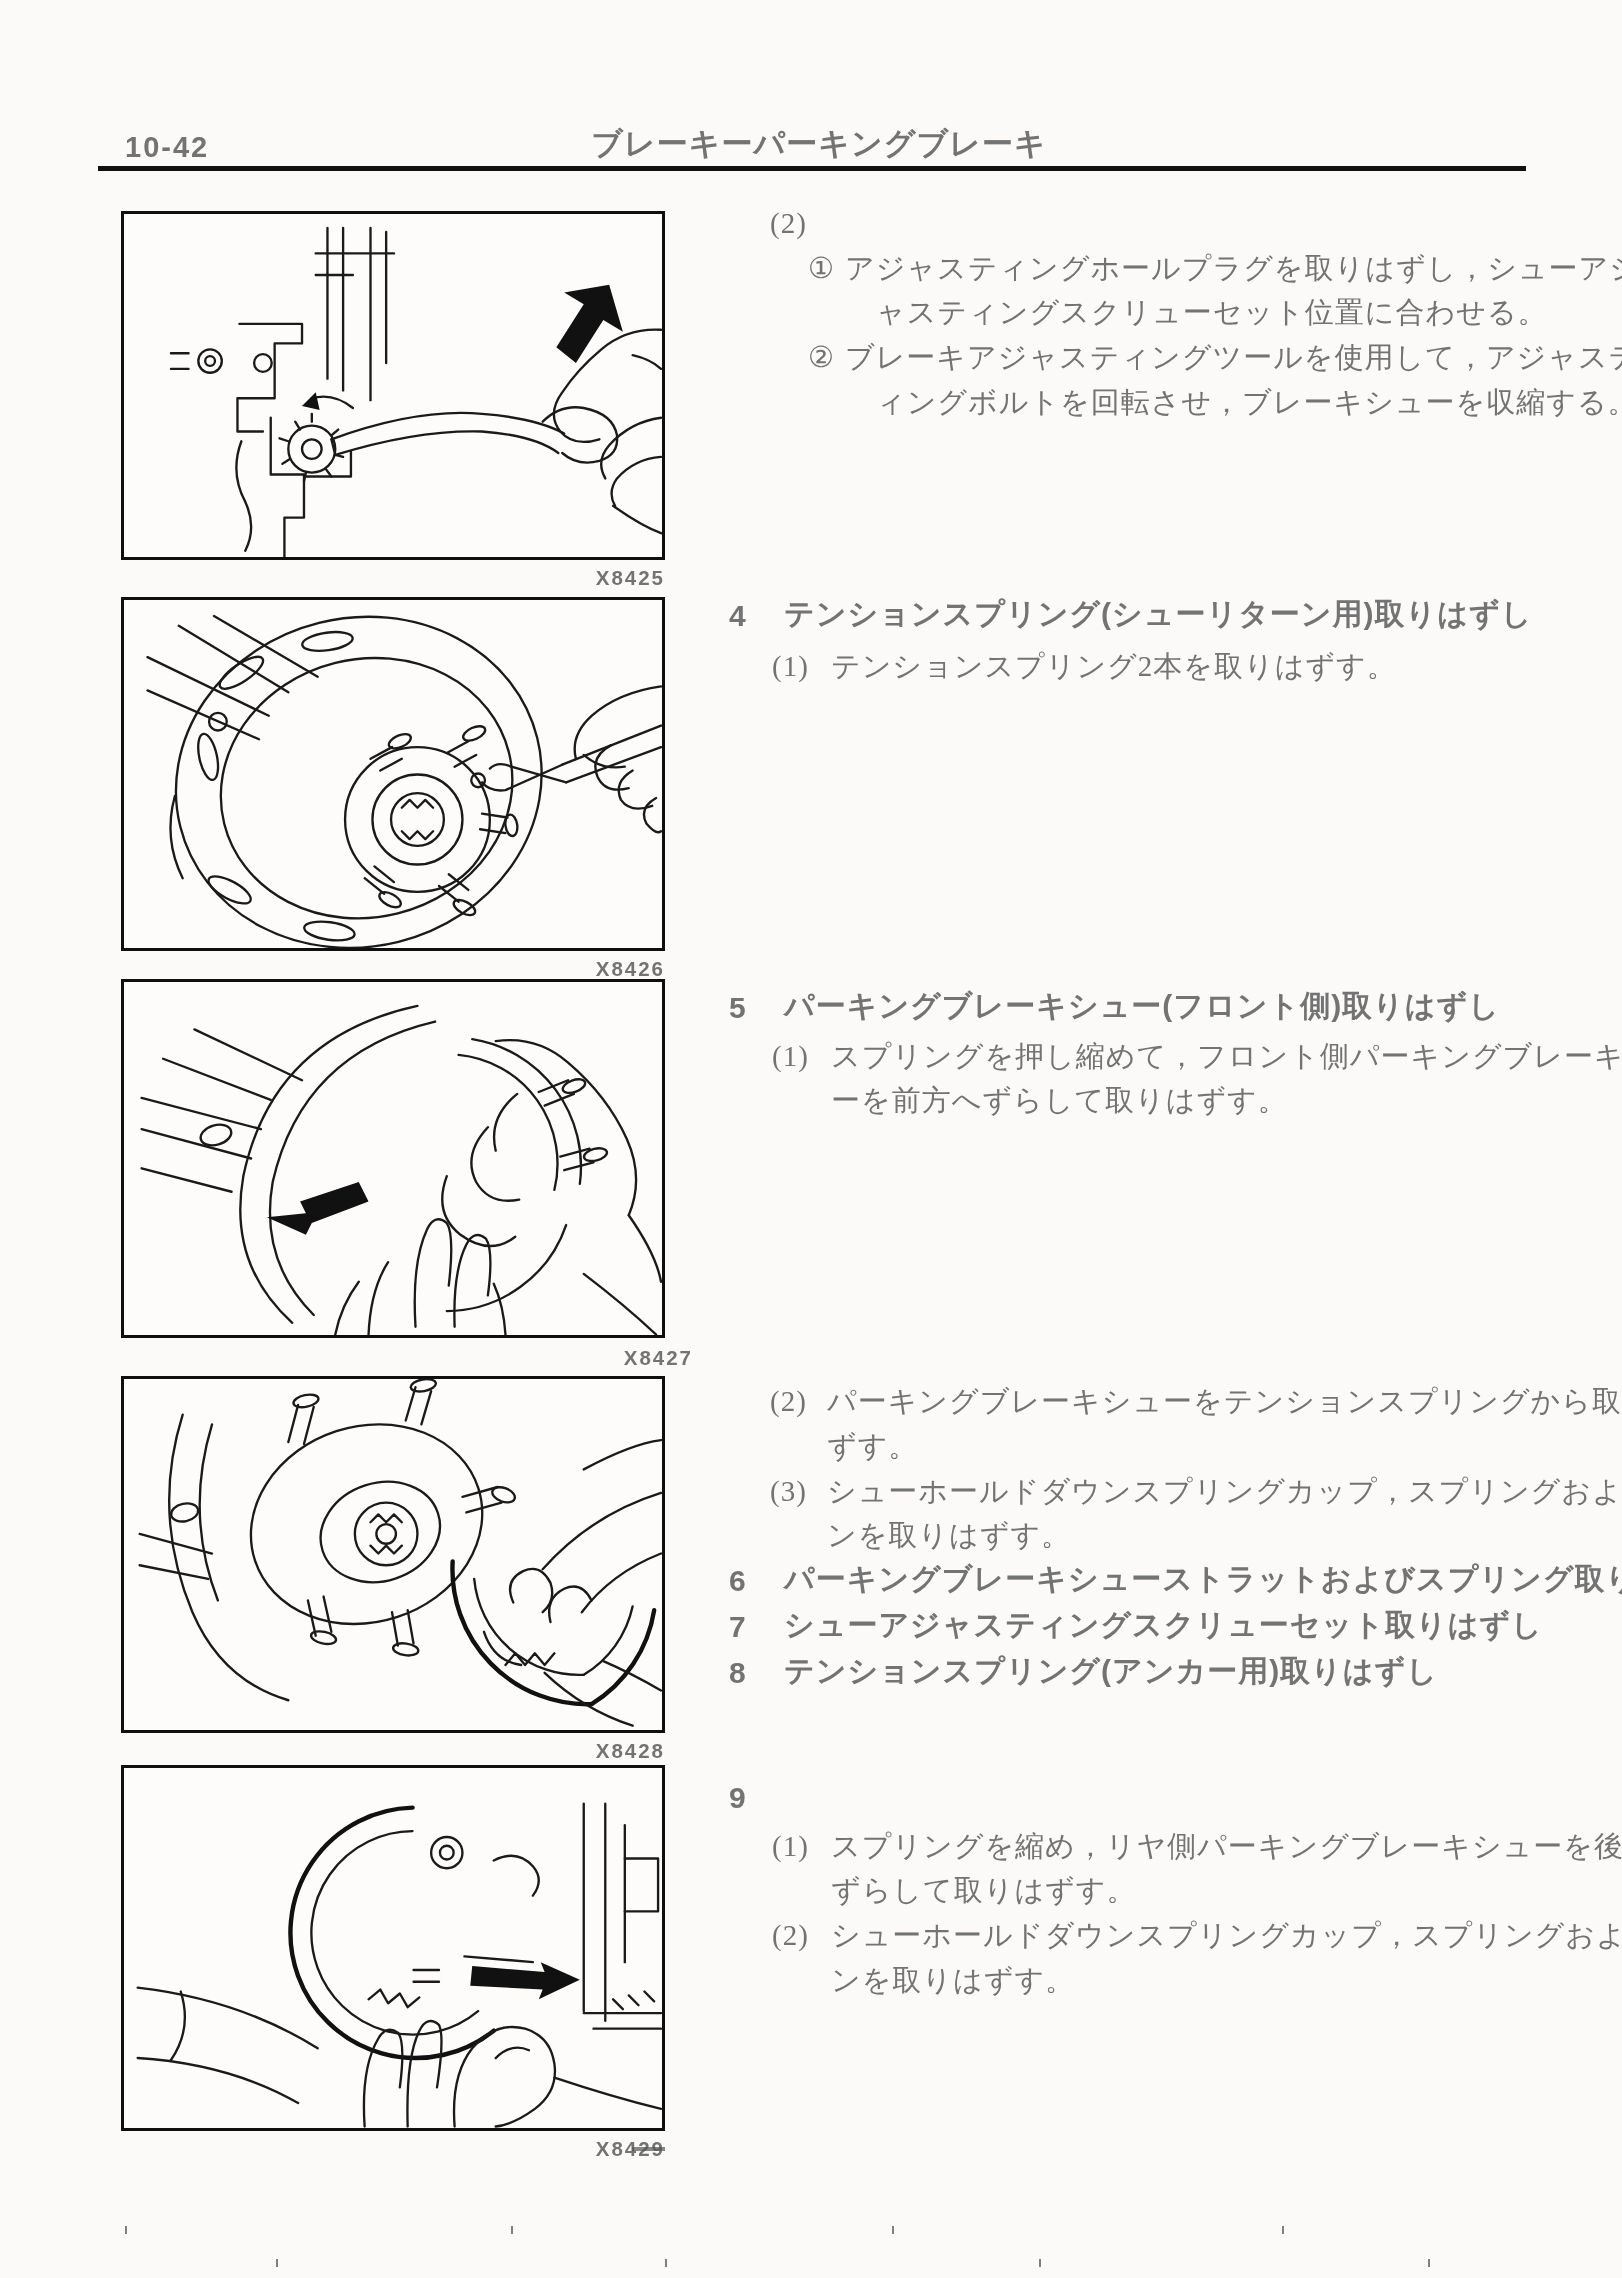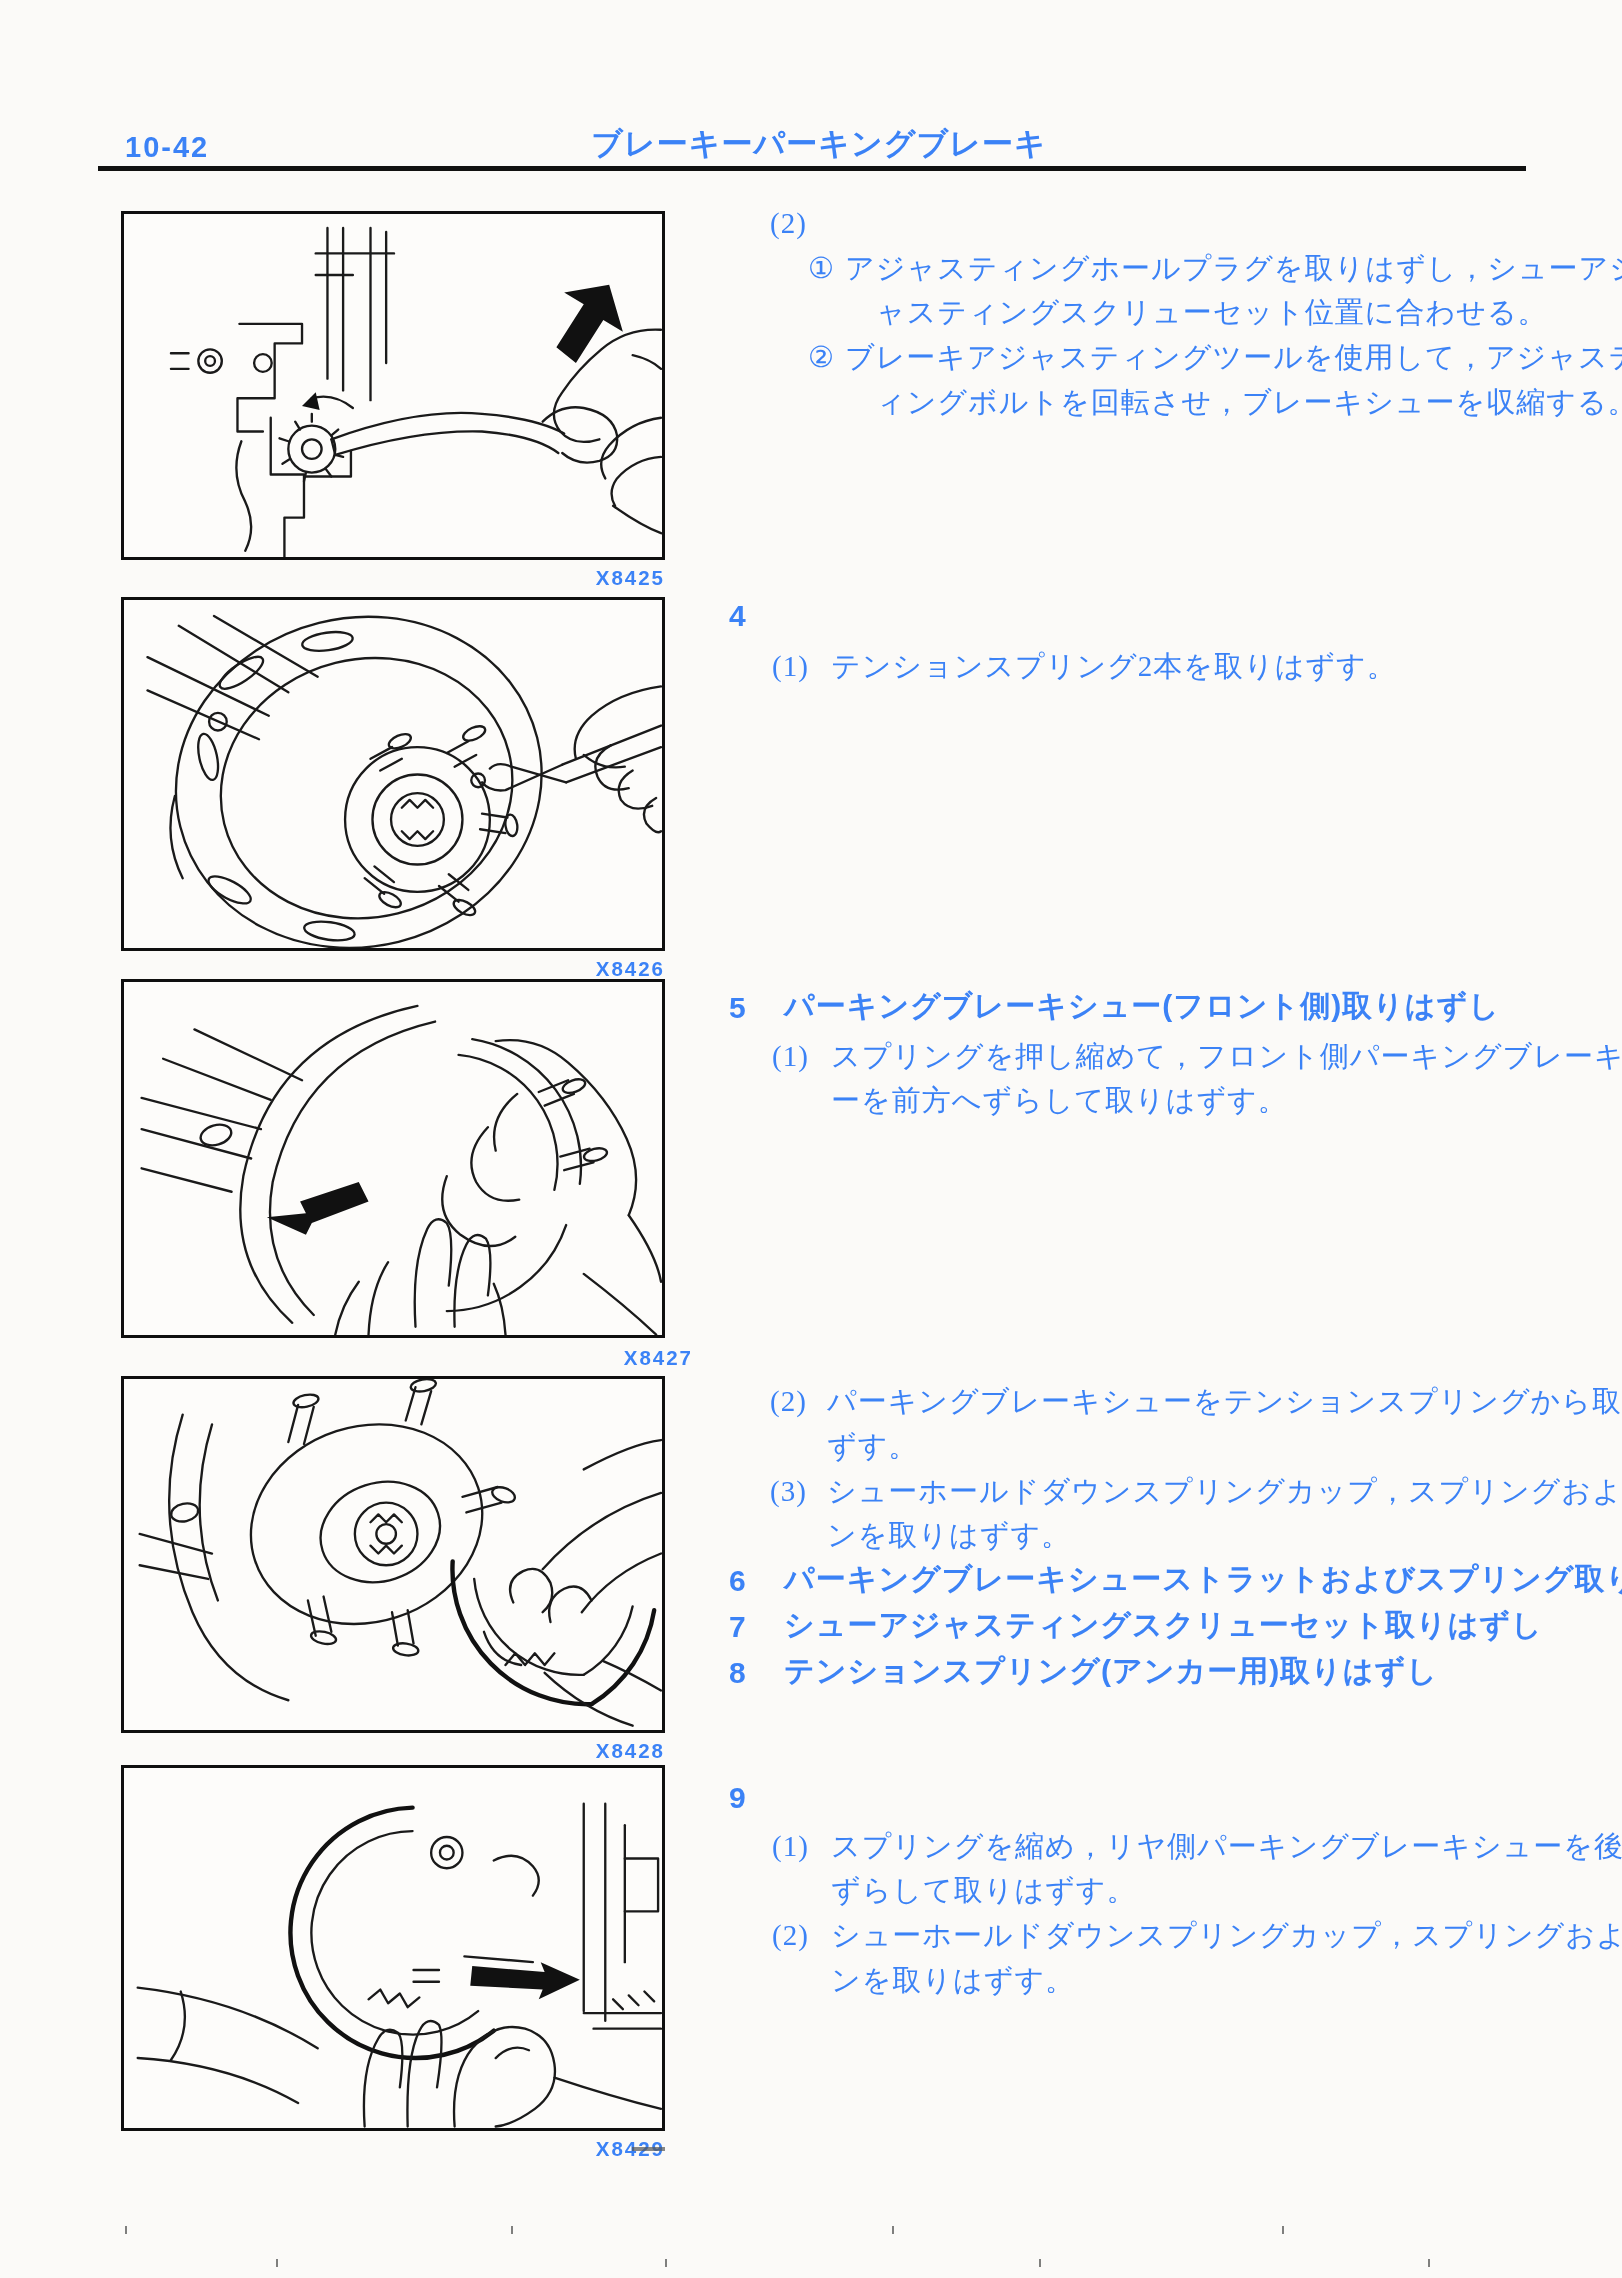--- a/index.html
+++ b/index.html
@@ -1,18 +1,18 @@
 <!DOCTYPE html>
 <html><head>
 <meta charset="utf-8">
 <style>
   html,body{margin:0;padding:0;background:#e8e8e6;}
   .page{
     position:relative;width:1623px;height:2278px;margin:0 auto;
-    background:#fbfaf8;color:#3b82f6;overflow:hidden;
+    background:#fbfaf8;color:#737373;overflow:hidden;
     font-family:"Liberation Serif", serif;
   }
   .abs{position:absolute;white-space:nowrap;}
   .t{font-size:29px;line-height:1.15;letter-spacing:1px;}
   .h{font-family:"Liberation Sans", sans-serif;font-weight:700;font-size:30px;line-height:1.1;letter-spacing:1px;}
   .hdrnum{font-family:"Liberation Sans", sans-serif;font-weight:700;font-size:29px;letter-spacing:2px;}
   .rule{position:absolute;left:98px;top:166px;width:1428px;height:4.9px;background:#111;}
   .figbox{
     position:absolute;left:121px;width:544px;background:#fdfcfa;
     border:3.9px solid #0f0f0f;box-sizing:border-box;
@@ -218,20 +218,21 @@
 
   <span class="abs t" style="left:770px;top:207px;">(2)</span>
   <span class="abs t" style="left:808px;top:252px;">①</span>
   <span class="abs t" style="left:845px;top:252px;">アジャスティングホールプラグを取りはずし，シューアジ</span>
   <span class="abs t" style="left:876px;top:296px;">ャスティングスクリューセット位置に合わせる。</span>
   <span class="abs t" style="left:808px;top:341px;">②</span>
   <span class="abs t" style="left:845px;top:341px;">ブレーキアジャスティングツールを使用して，アジャステ</span>
   <span class="abs t" style="left:876px;top:386px;">ィングボルトを回転させ，ブレーキシューを収縮する。</span>
 
   <span class="abs h" style="left:729px;top:599px;">4</span>
+  <span class="abs h" style="left:784px;top:597px;">テンションスプリング(シューリターン用)取りはずし</span>
   <span class="abs t" style="left:772px;top:650px;">(1)</span>
   <span class="abs t" style="left:831px;top:650px;">テンションスプリング2本を取りはずす。</span>
 
   <span class="abs h" style="left:729px;top:991px;">5</span>
   <span class="abs h" style="left:784px;top:989px;">パーキングブレーキシュー(フロント側)取りはずし</span>
   <span class="abs t" style="left:772px;top:1040px;">(1)</span>
   <span class="abs t" style="left:831px;top:1040px;">スプリングを押し縮めて，フロント側パーキングブレーキシュ</span>
   <span class="abs t" style="left:831px;top:1084px;">ーを前方へずらして取りはずす。</span>
 
   <span class="abs t" style="left:770px;top:1385px;">(2)</span>

